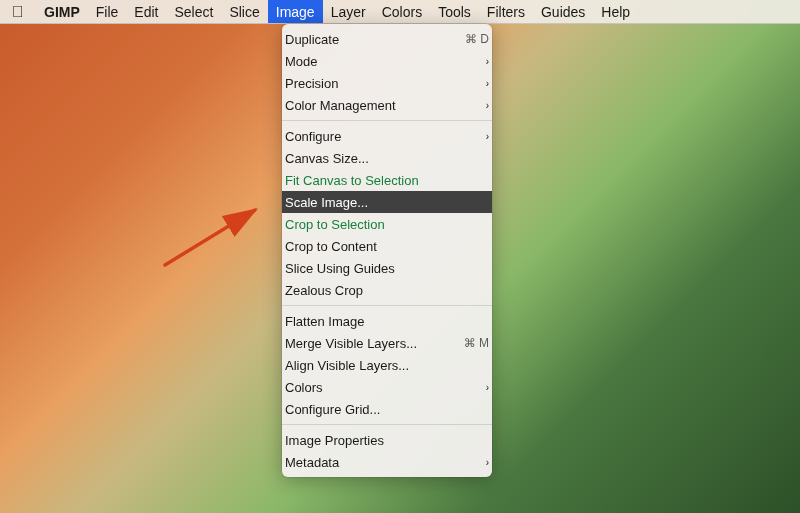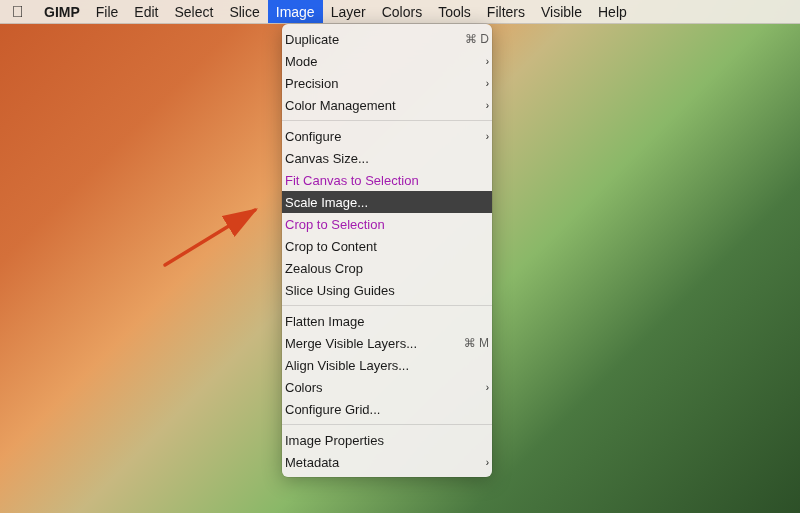--- a/index.html
+++ b/index.html
@@ -86,21 +86,21 @@
       font-size: 13px;
       height: 22px;
     }
 
     .menu-item.highlighted {
       background: #404040;
       color: white;
     }
 
     .menu-item.disabled {
-      color: #a21caf;
+      color: #15803d;
       cursor: default;
     }
 
     .menu-item .shortcut {
       color: inherit;
       font-size: 12px;
       opacity: 0.7;
       margin-left: 20px;
     }
 
@@ -151,21 +151,21 @@
   <div class="menubar-item bold">GIMP</div>
   <div class="menubar-item">File</div>
   <div class="menubar-item">Edit</div>
   <div class="menubar-item">Select</div>
   <div class="menubar-item">Slice</div>
   <div class="menubar-item active">Image</div>
   <div class="menubar-item">Layer</div>
   <div class="menubar-item">Colors</div>
   <div class="menubar-item">Tools</div>
   <div class="menubar-item">Filters</div>
-  <div class="menubar-item">Visible</div>
+  <div class="menubar-item">Guides</div>
   <div class="menubar-item">Help</div>
 </div>
 
 <div class="dropdown-menu">
 
   <div class="menu-item">
     <span>Duplicate</span>
     <span class="shortcut">⌘ D</span>
   </div>
 
@@ -206,25 +206,25 @@
 
   <div class="menu-item disabled">
     <span>Crop to Selection</span>
   </div>
 
   <div class="menu-item">
     <span>Crop to Content</span>
   </div>
 
   <div class="menu-item">
+    <span>Slice Using Guides</span>
+  </div>
+
+  <div class="menu-item">
     <span>Zealous Crop</span>
-  </div>
-
-  <div class="menu-item">
-    <span>Slice Using Guides</span>
   </div>
   <div class="menu-separator"></div>
 
   <div class="menu-item">
     <span>Flatten Image</span>
   </div>
 
   <div class="menu-item">
     <span>Merge Visible Layers...</span>
     <span class="shortcut">⌘ M</span>

